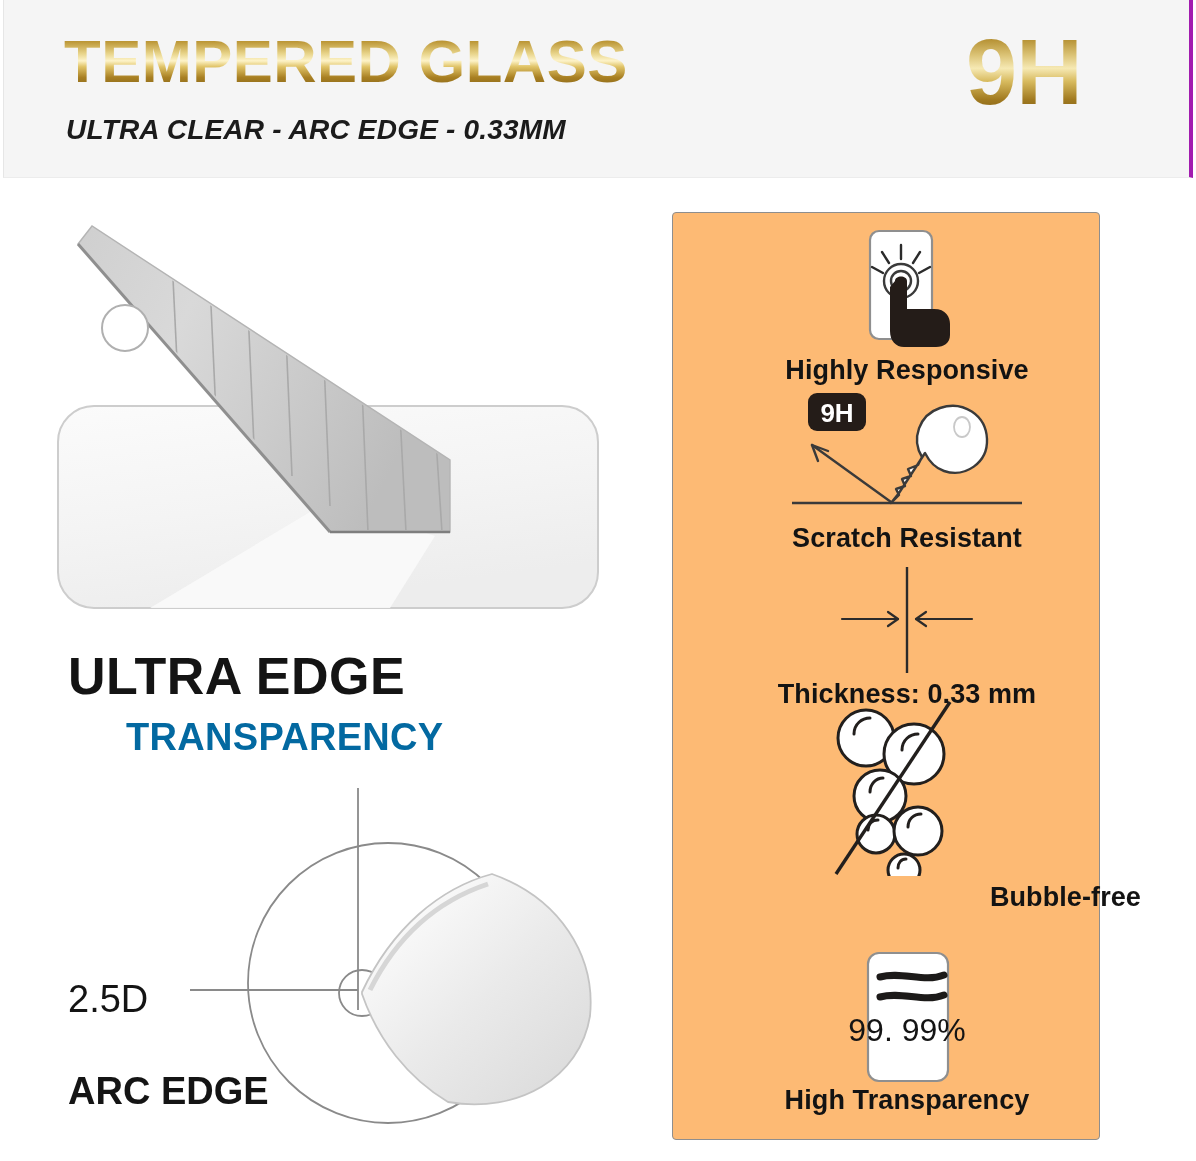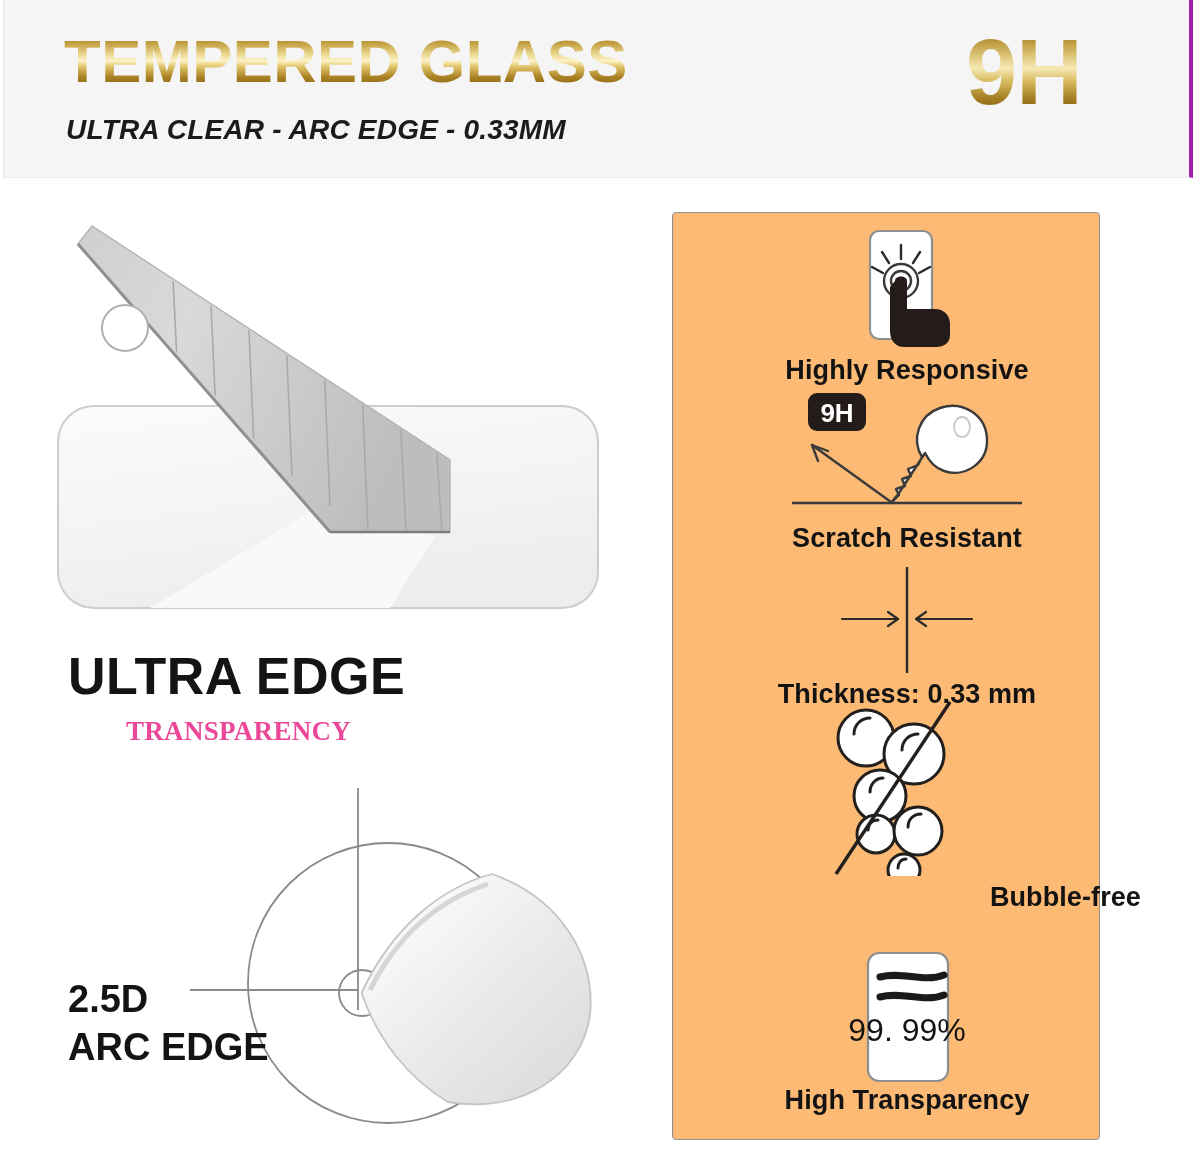--- a/index.html
+++ b/index.html
@@ -91,39 +91,38 @@
     left:68px; top:468px;
     font-size:52px;
     font-weight:bold;
     letter-spacing:0.5px;
     color:#141414;
     white-space:nowrap;
   }
   .transparency{
     position:absolute;
     left:126px; top:538px;
-    font-size:27px;
+    font-size:38px;
     font-weight:bold;
     letter-spacing:0.3px;
-    color:#ec4899;
-    white-space:nowrap;
-    font-family:Liberation Serif, serif;
+    color:#0369a1;
+    white-space:nowrap;
   }
   .arc-art{position:absolute;left:40px;top:600px;width:620px;height:350px;}
   .arc-label-1{
     position:absolute;
     left:68px; top:800px;
     font-size:38px;
-    font-weight:bold;
+    font-weight:normal;
     color:#141414;
     white-space:nowrap;
   }
   .arc-label-2{
     position:absolute;
-    left:68px; top:848px;
+    left:68px; top:892px;
     font-size:38px;
     font-weight:bold;
     color:#141414;
     white-space:nowrap;
   }
 
   
   .right-panel{
     position:absolute;
     left:672px; top:212px;

